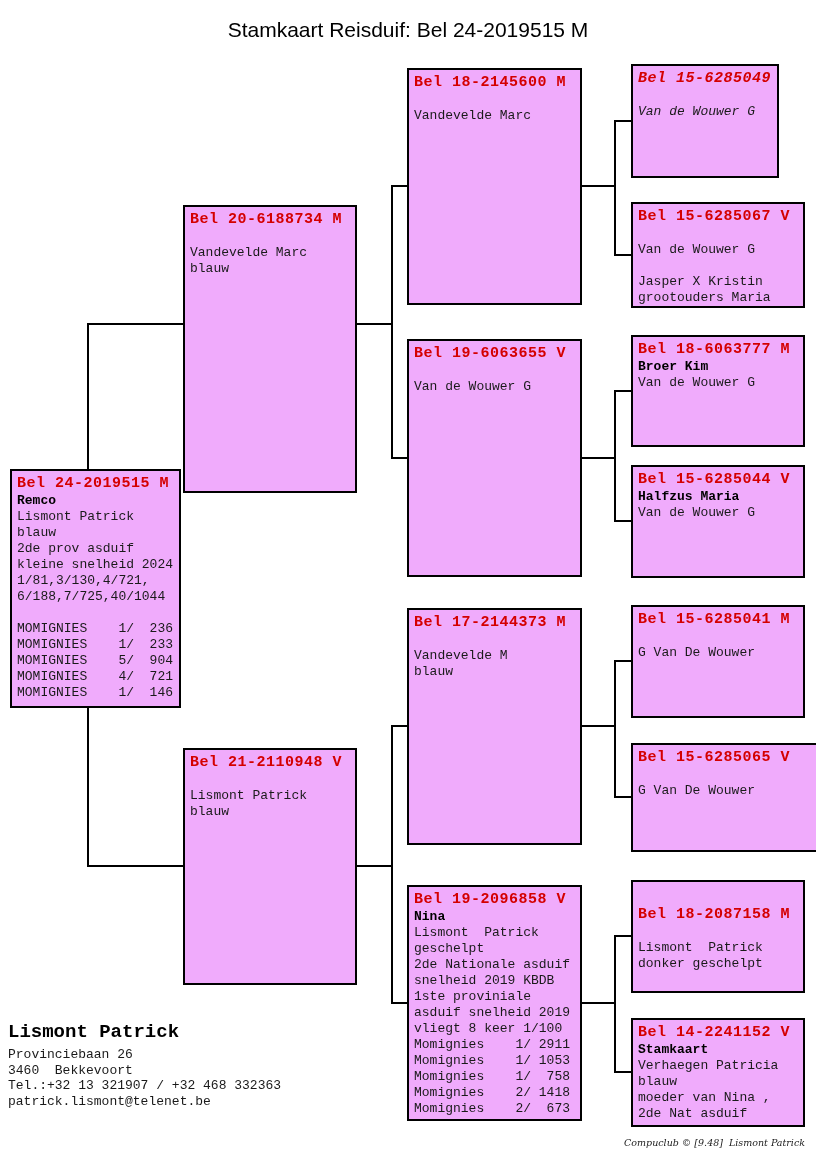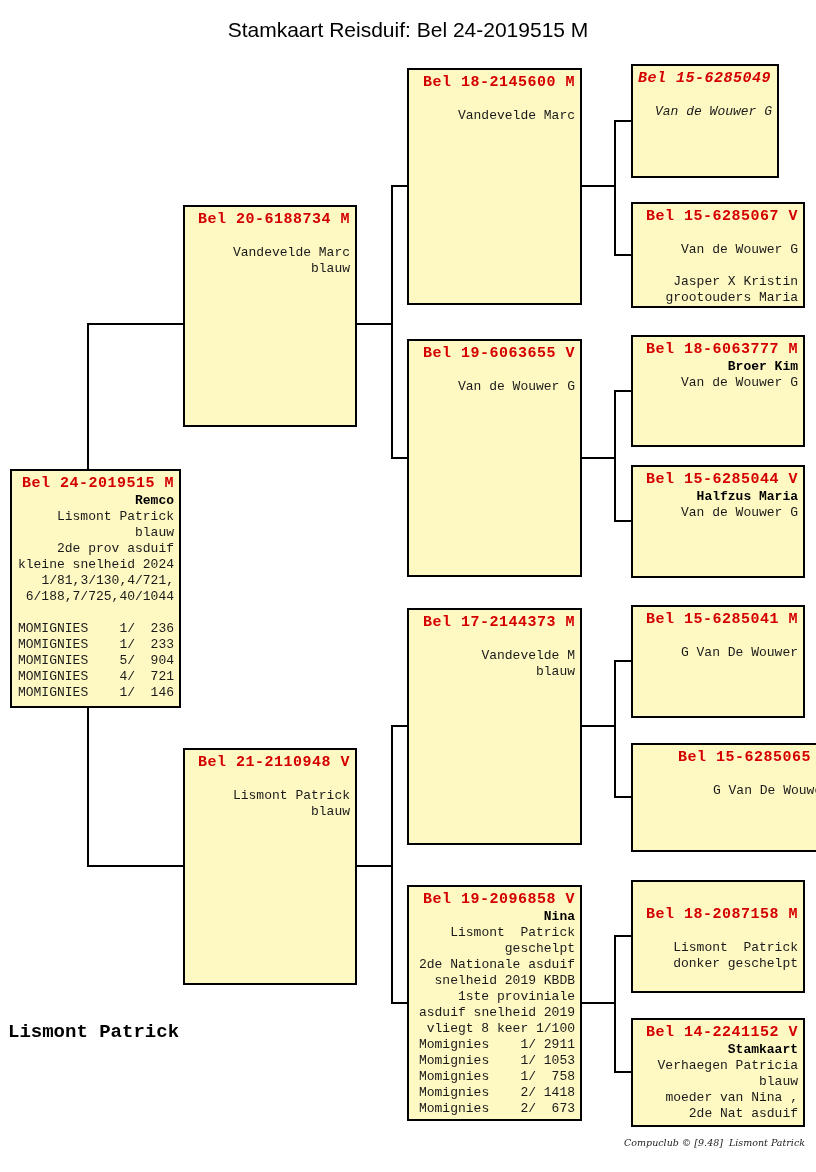--- a/index.html
+++ b/index.html
@@ -6,34 +6,34 @@
   .page {
     position:relative; width:816px; height:1172px; background:#ffffff;
     font-family:"Liberation Mono","DejaVu Sans Mono",monospace; overflow:hidden;
   }
   .title {
     position:absolute; top:18px; left:0; width:816px; text-align:center;
     font-family:"Liberation Sans","DejaVu Sans",sans-serif; font-size:21px; color:#000;
   }
   .pbox {
     position:absolute; border:2px solid #000; box-sizing:border-box;
-    padding:3px 5px; background:#fef9c3; overflow:hidden;
-    font-size:13px; line-height:16px; white-space:pre; color:#1a1a1a;text-align:right;
+    padding:3px 5px; background:#f0abfc; overflow:hidden;
+    font-size:13px; line-height:16px; white-space:pre; color:#1a1a1a;
   }
   .ring {
     font-weight:bold; font-size:15px; letter-spacing:0.5px; line-height:19px;
     color:#d40000; white-space:pre;
   }
   .bline { white-space:pre; }
   .bline.bold { font-weight:bold; color:#000; }
   .hl, .vl { position:absolute; background:#000; }
   .hl { height:2px; } .vl { width:2px; }
   
   #box-subject { left:10px;  top:469px; width:171px; height:239px; }
-  #box-father  { left:183px; top:205px; width:174px; height:222px; }
+  #box-father  { left:183px; top:205px; width:174px; height:288px; }
   #box-mother  { left:183px; top:748px; width:174px; height:237px; }
   #box-gp1 { left:407px; top:68px;  width:175px; height:237px; }
   #box-gp2 { left:407px; top:339px; width:175px; height:238px; }
   #box-gp3 { left:407px; top:608px; width:175px; height:237px; }
   #box-gp4 { left:407px; top:885px; width:175px; height:236px; }
   #box-ggp1 { left:631px; top:64px;   width:148px; height:114px;font-style:italic; }
   #box-ggp2 { left:631px; top:202px;  width:174px; height:106px; }
   #box-ggp3 { left:631px; top:335px;  width:174px; height:112px; }
   #box-ggp4 { left:631px; top:465px;  width:174px; height:113px; }
   #box-ggp5 { left:631px; top:605px;  width:174px; height:113px; }
@@ -105,17 +105,23 @@
   <div class="hl" style="left:615px;top:660px;width:16px"></div>
   <div class="hl" style="left:615px;top:796px;width:16px"></div>
 
   <div class="hl" style="left:582px;top:1002px;width:33px"></div>
   <div class="vl" style="left:614px;top:935px;height:138px"></div>
   <div class="hl" style="left:615px;top:935px;width:16px"></div>
   <div class="hl" style="left:615px;top:1071px;width:16px"></div>
 
   <div class="contact">
     <div class="contact-name">Lismont Patrick</div>
+    <div id="contact-lines">
+        <div class="contact-line">Provinciebaan 26</div>
+        <div class="contact-line">3460  Bekkevoort</div>
+        <div class="contact-line">Tel.:+32 13 321907 / +32 468 332363</div>
+        <div class="contact-line">patrick.lismont@telenet.be</div>
+      </div>
   </div>
 
   <div class="footer">Compuclub © [9.48]  Lismont Patrick</div>
 
 </div>
 
 </body></html>

